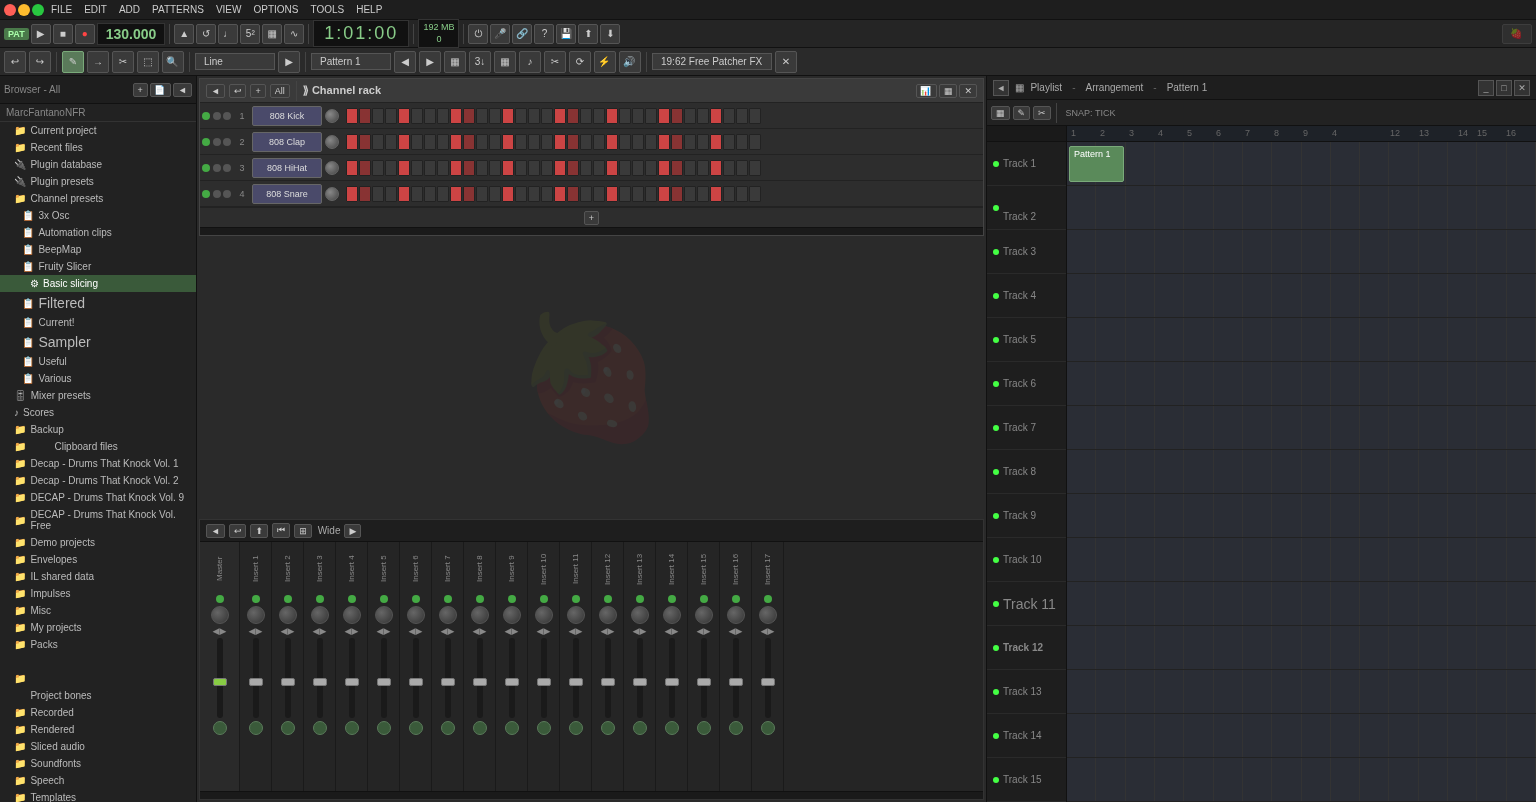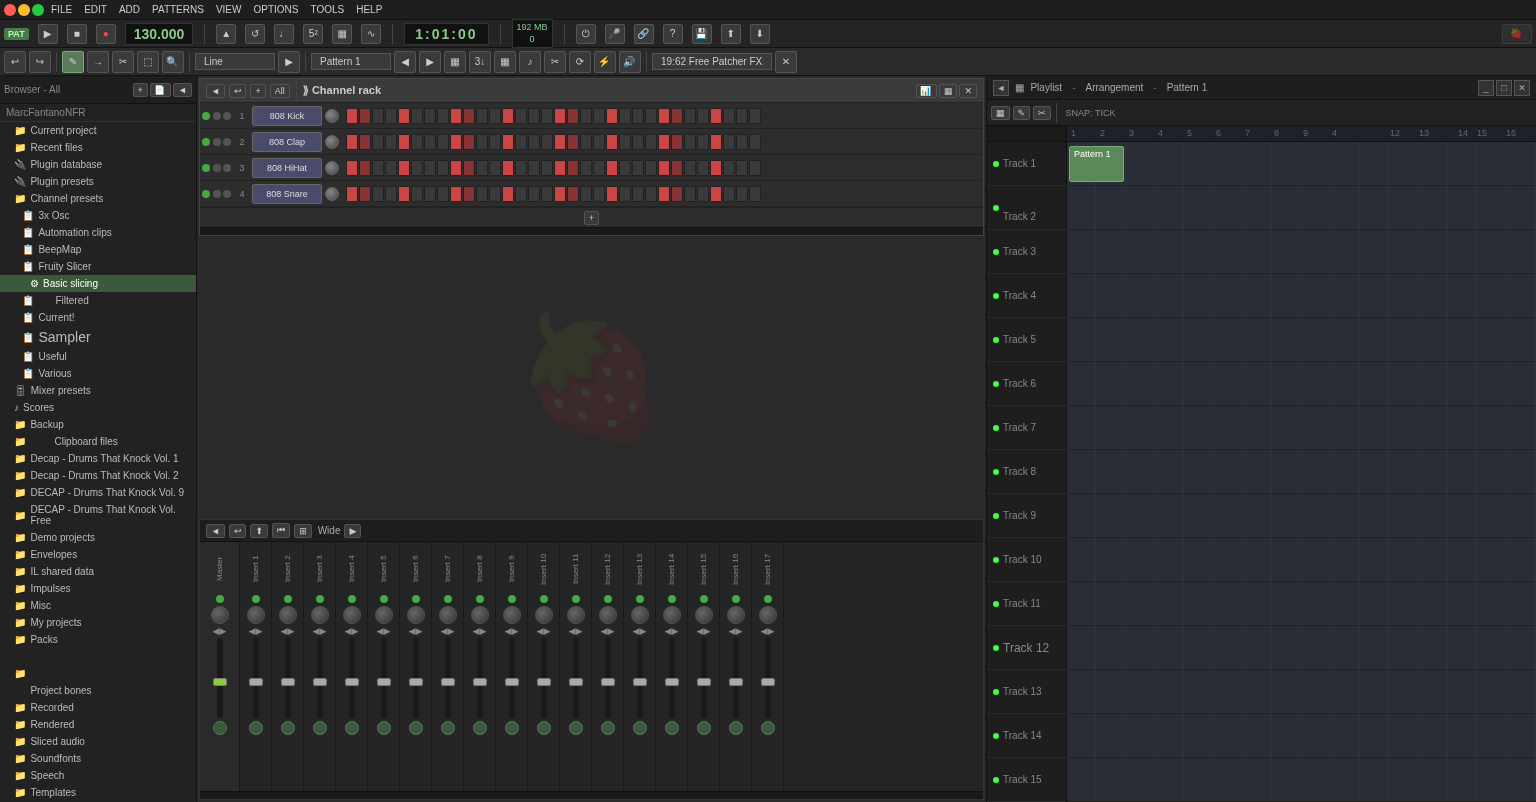--- a/index.html
+++ b/index.html
@@ -38,21 +38,21 @@
       cursor: pointer;
     }
 
     
     #transport-bar {
       height: 28px;
       background: #252525;
       display: flex;
       align-items: center;
       padding: 2px 4px;
-      gap: 9px;
+      gap: 2px;
       border-bottom: 1px solid #111;
     }
     .pat-badge {
       background: #4a7a4a;
       color: #aaffaa;
       font-size: 9px;
       padding: 1px 4px;
       border-radius: 2px;
       font-weight: bold;
     }
@@ -73,22 +73,22 @@
       font-size: 14px;
       font-weight: bold;
       padding: 2px 8px;
       border: 1px solid #333;
       min-width: 60px;
       text-align: center;
     }
     .time-display {
       background: #111;
       color: #88cc88;
-      font-size: 14px;
-      font-weight: bold;
+      font-size: 18px;
+      font-weight: normal;
       padding: 2px 10px;
       border: 1px solid #333;
       letter-spacing: 2px;
     }
     .cpu-display {
       background: #111;
       color: #88cc88;
       font-size: 9px;
       padding: 2px 4px;
       border: 1px solid #333;
@@ -631,21 +631,21 @@
         <div class="sidebar-item indented">
           <span style="font-size: 10px;">📋</span>
           <span style="font-size: 10px;">Fruity Slicer</span>
         </div>
         <div class="sidebar-item selected indented2">
           <span style="font-size: 10px;">⚙</span>
           <span style="font-size: 10px;">Basic slicing</span>
         </div>
         <div class="sidebar-item indented">
           <span style="font-size: 10px;">📋</span>
-          <span style="font-size: 10px; margin-left: 17px;">Filtered</span>
+          <span style="font-size: 14px;">Filtered</span>
         </div>
         <div class="sidebar-item indented">
           <span style="font-size: 10px;">📋</span>
           <span style="font-size: 10px;">Current!</span>
         </div>
         <div class="sidebar-item indented">
           <span style="font-size: 10px;">📋</span>
           <span style="font-size: 14px;">Sampler</span>
         </div>
         <div class="sidebar-item indented">
@@ -1211,25 +1211,25 @@
           <div class="track-label-row">
             <div style="width: 6px; height: 6px; border-radius: 50%; background: rgb(68, 255, 68); margin-right: 4px; flex-shrink: 0;"></div>
             <span style="font-size: 10px;">Track 9</span>
           </div>
           <div class="track-label-row">
             <div style="width: 6px; height: 6px; border-radius: 50%; background: rgb(68, 255, 68); margin-right: 4px; flex-shrink: 0;"></div>
             <span style="font-size: 10px;">Track 10</span>
           </div>
           <div class="track-label-row">
             <div style="width: 6px; height: 6px; border-radius: 50%; background: rgb(68, 255, 68); margin-right: 4px; flex-shrink: 0;"></div>
-            <span style="font-size: 10px;">Track 11</span>
+            <span style="font-size: 14px;">Track 11</span>
           </div>
           <div class="track-label-row">
             <div style="width: 6px; height: 6px; border-radius: 50%; background: rgb(68, 255, 68); margin-right: 4px; flex-shrink: 0;"></div>
-            <span style="font-size: 12px;">Track 12</span>
+            <span style="font-size: 10px; font-weight: bold;">Track 12</span>
           </div>
           <div class="track-label-row">
             <div style="width: 6px; height: 6px; border-radius: 50%; background: rgb(68, 255, 68); margin-right: 4px; flex-shrink: 0;"></div>
             <span style="font-size: 10px;">Track 13</span>
           </div>
           <div class="track-label-row">
             <div style="width: 6px; height: 6px; border-radius: 50%; background: rgb(68, 255, 68); margin-right: 4px; flex-shrink: 0;"></div>
             <span style="font-size: 10px;">Track 14</span>
           </div>
           <div class="track-label-row">

